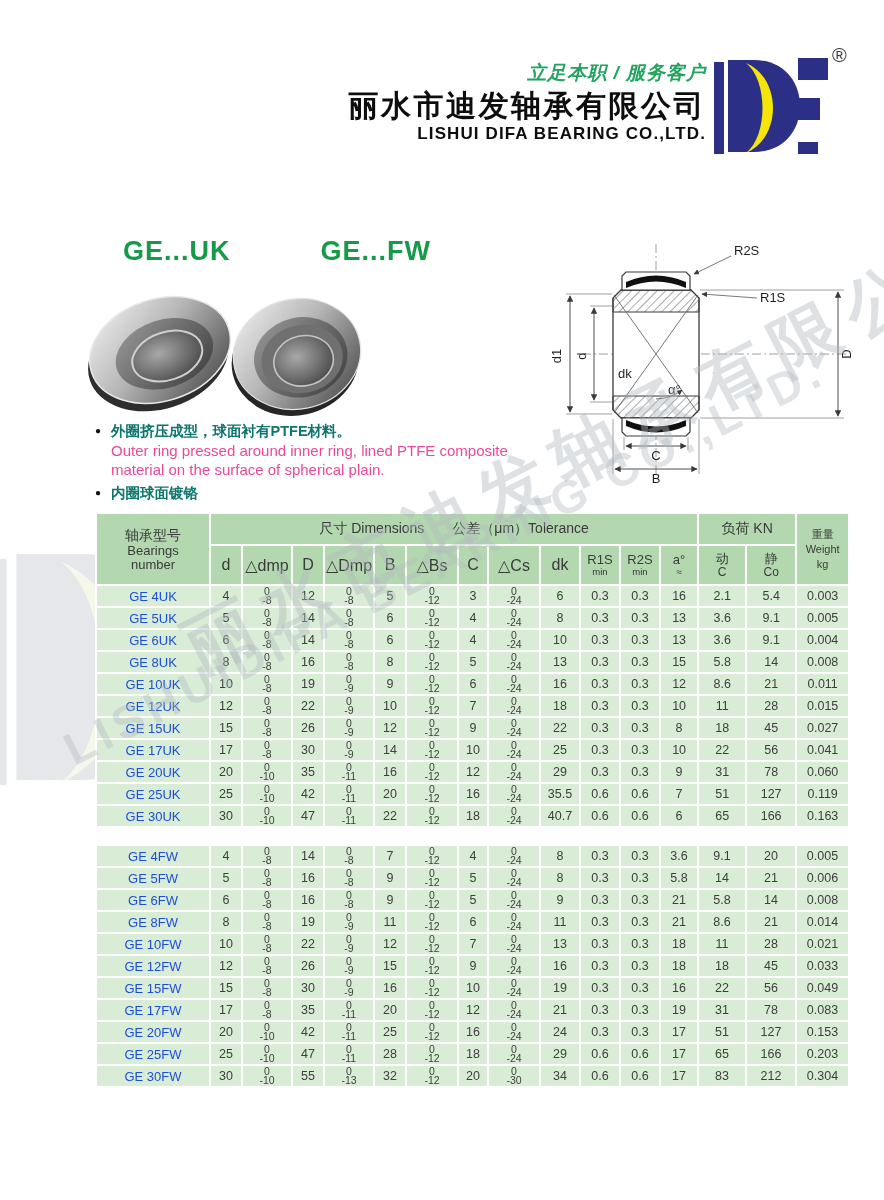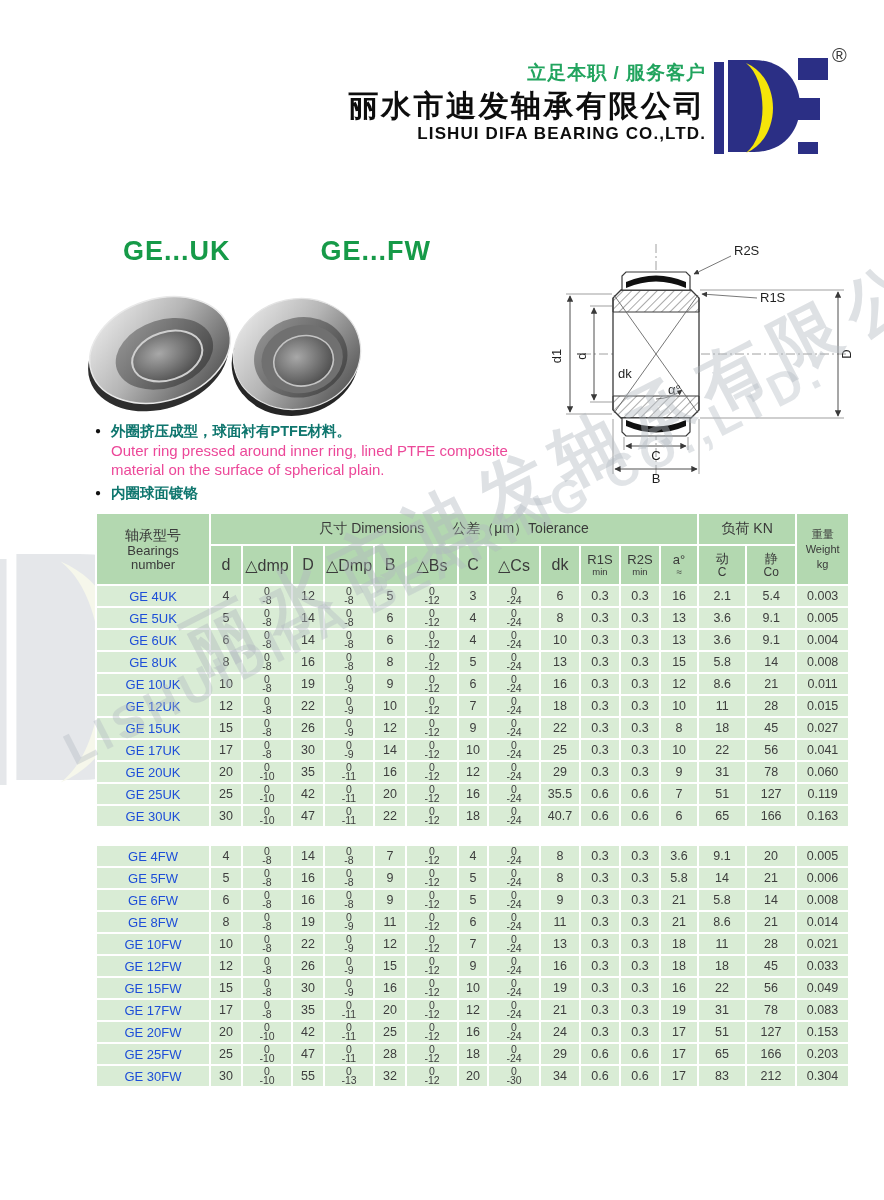--- a/index.html
+++ b/index.html
@@ -1,20 +1,20 @@
 <!DOCTYPE html>
 <html><head>
 <meta charset="utf-8">
 <style>
   html,body{margin:0;padding:0;background:#fff;}
   .page{position:relative;width:884px;height:1200px;background:#fff;overflow:hidden;
         font-family:"Liberation Sans",sans-serif;color:#222;}
   
   .brand{position:absolute;top:60px;right:178px;text-align:right;z-index:2;}
-  .slogan{font-size:19px;font-weight:bold;color:#21a45e;letter-spacing:1px;}
+  .slogan{font-size:19px;font-weight:bold;color:#21a45e;letter-spacing:1px;font-style:italic;}
   .company-cn{font-size:30px;font-weight:bold;color:#0d0d0d;letter-spacing:2.5px;margin-top:3px;line-height:1.1;}
   .company-en{font-size:17px;font-weight:bold;color:#0d0d0d;letter-spacing:1.1px;margin-top:2px;}
   .logo{position:absolute;left:714px;top:58px;width:114px;height:100px;z-index:2;}
   .regmark{position:absolute;left:832px;top:44px;font-size:20px;color:#3a3a3a;z-index:2;}
   
   .title-block{position:absolute;left:95px;top:180px;z-index:2;}
   .title-cn{font-size:23px;font-weight:600;color:#1b1b1b;letter-spacing:1.5px;}
   .title-en{font-size:17px;color:#2b2b2b;margin-top:3px;}
   .series{position:absolute;left:95px;top:236px;display:flex;gap:62px;z-index:2;}
   .series-item{font-size:27px;font-weight:800;color:#169a48;letter-spacing:1px;margin-left:28px;}

